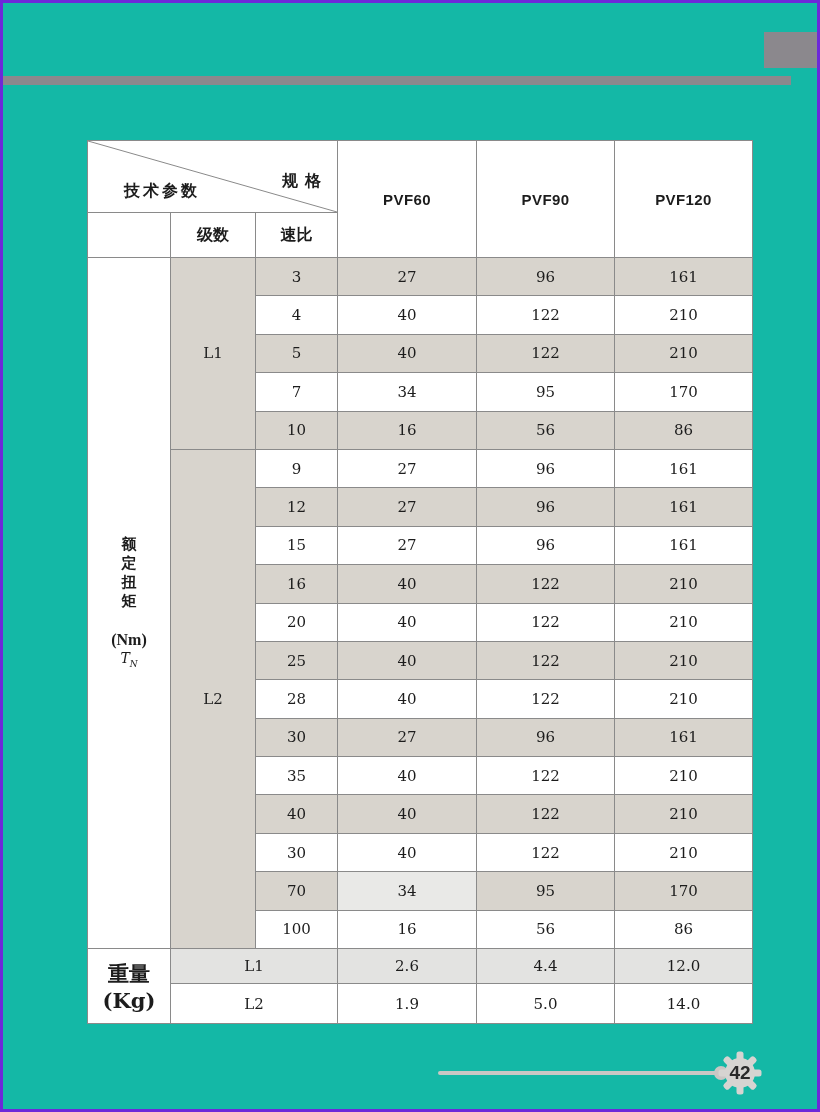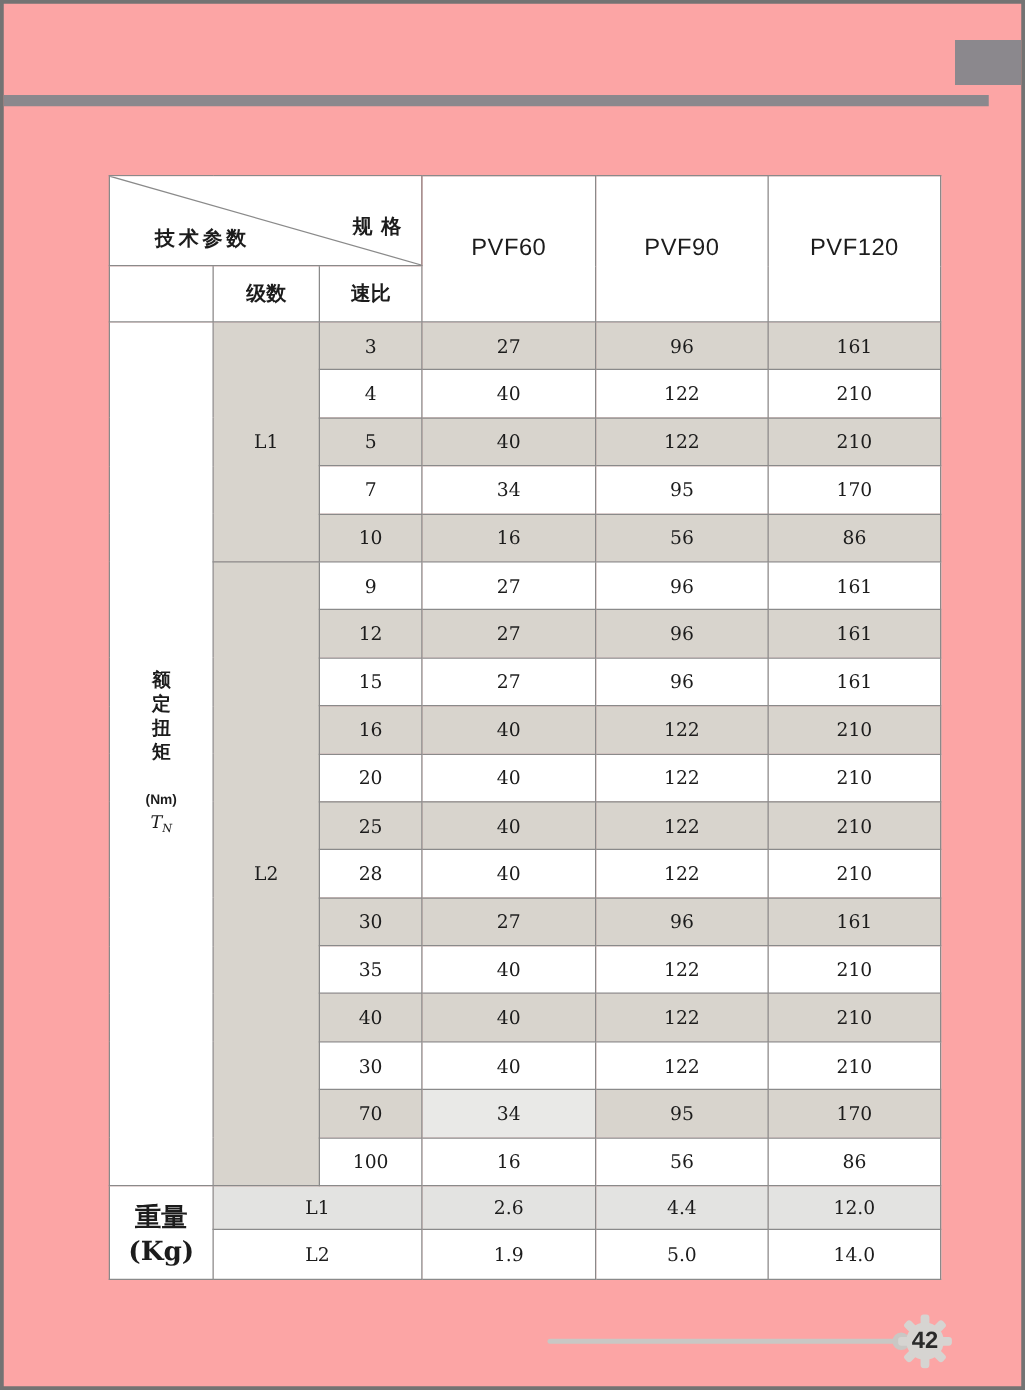--- a/index.html
+++ b/index.html
@@ -1,58 +1,58 @@
 <!DOCTYPE html>
 <html><head>
 <meta charset="utf-8">
 <style>
   html,body{margin:0;padding:0;}
   body{
     width:820px;height:1112px;position:relative;background:#ffffff;
     font-family:"Liberation Sans",sans-serif;color:#1c1c1c;
   }
   .page{
-    position:absolute;inset:0;background:#fca5a5;
-    border:3px solid #737373;box-sizing:border-box;overflow:hidden;
+    position:absolute;inset:0;background:#14b8a6;
+    border:3px solid #6d28d9;box-sizing:border-box;overflow:hidden;
   }
   
   .top-square{position:absolute;left:761px;top:29px;width:53px;height:36px;background:#8b888d;}
   .top-bar{position:absolute;left:0px;top:73px;width:788px;height:9px;background:#8b888d;}
 
   
   .table-wrap{position:absolute;left:84px;top:137px;}
   table{border-collapse:collapse;table-layout:fixed;width:665px;}
   td{
     border:1px solid #8a8a8a;text-align:center;vertical-align:middle;
     padding:0;font-size:15px;background:#ffffff;
   }
   tr.hdr1 td{height:71px;}
   tr.hdr2 td{height:44px;}
   tr.data-row td{height:37.4px;}
   tr.weight-1 td{height:34px;}
   tr.weight-2 td{height:39px;}
 
   .cn{font-family:"DejaVu Serif",serif;font-weight:bold;font-size:16px;}
   .num{font-family:"DejaVu Serif",serif;font-size:15px;}
-  .pvf{font-family:"Liberation Sans",sans-serif;font-size:19px;letter-spacing:0.4px;}
+  .pvf{font-family:"Liberation Sans",sans-serif;font-size:15px;letter-spacing:0.4px;font-weight:bold;}
   .shaded{background:#d8d4cd;}
   .light{background:#e9e9e7;}
   .wshaded{background:#e3e3e1;}
   .stage-cell{background:#d8d4cd;font-family:"DejaVu Serif",serif;font-size:15px;}
 
   
   .diag{position:relative;}
   .diag svg{position:absolute;inset:0;width:100%;height:100%;display:block;}
   .diag .tr-label{position:absolute;top:30px;right:9px;letter-spacing:7px;}
   .diag .bl-label{position:absolute;bottom:10px;left:36px;letter-spacing:3px;}
 
   
   .vlabel{display:flex;flex-direction:column;align-items:center;justify-content:center;gap:0;}
   .vchar{font-family:"DejaVu Serif",serif;font-weight:bold;font-size:15px;line-height:19px;}
-  .vunit{font-family:Liberation Sans, sans-serif;font-weight:bold;font-size:11px;line-height:20px;margin-top:19px;}
+  .vunit{font-family:Liberation Serif, serif;font-weight:bold;font-size:16px;line-height:20px;margin-top:19px;}
   .vsym{font-family:"DejaVu Serif",serif;font-size:14px;line-height:16px;font-style:italic;text-align:right;}
   .vsym sub{font-size:9px;font-style:italic;}
 
   
   .footer-rule{position:absolute;left:435px;top:1068px;width:282px;height:4px;background:#c9c7c4;border-radius:2px;}
   .footer-dot{position:absolute;left:711px;top:1063px;width:14px;height:14px;border-radius:50%;background:#c9c7c4;}
   .gear-wrap{position:absolute;left:715px;top:1048px;width:44px;height:44px;}
   .gear-wrap svg{position:absolute;inset:0;}
   .gear-num{
     position:absolute;inset:0;display:flex;align-items:center;justify-content:center;

